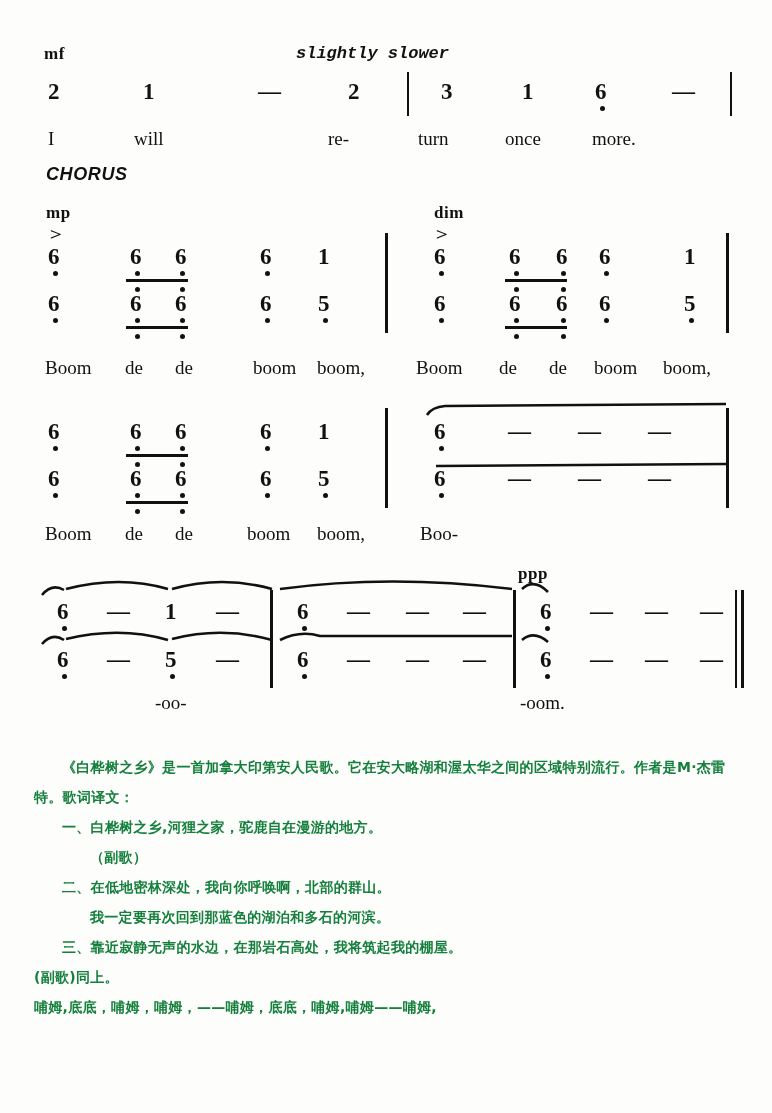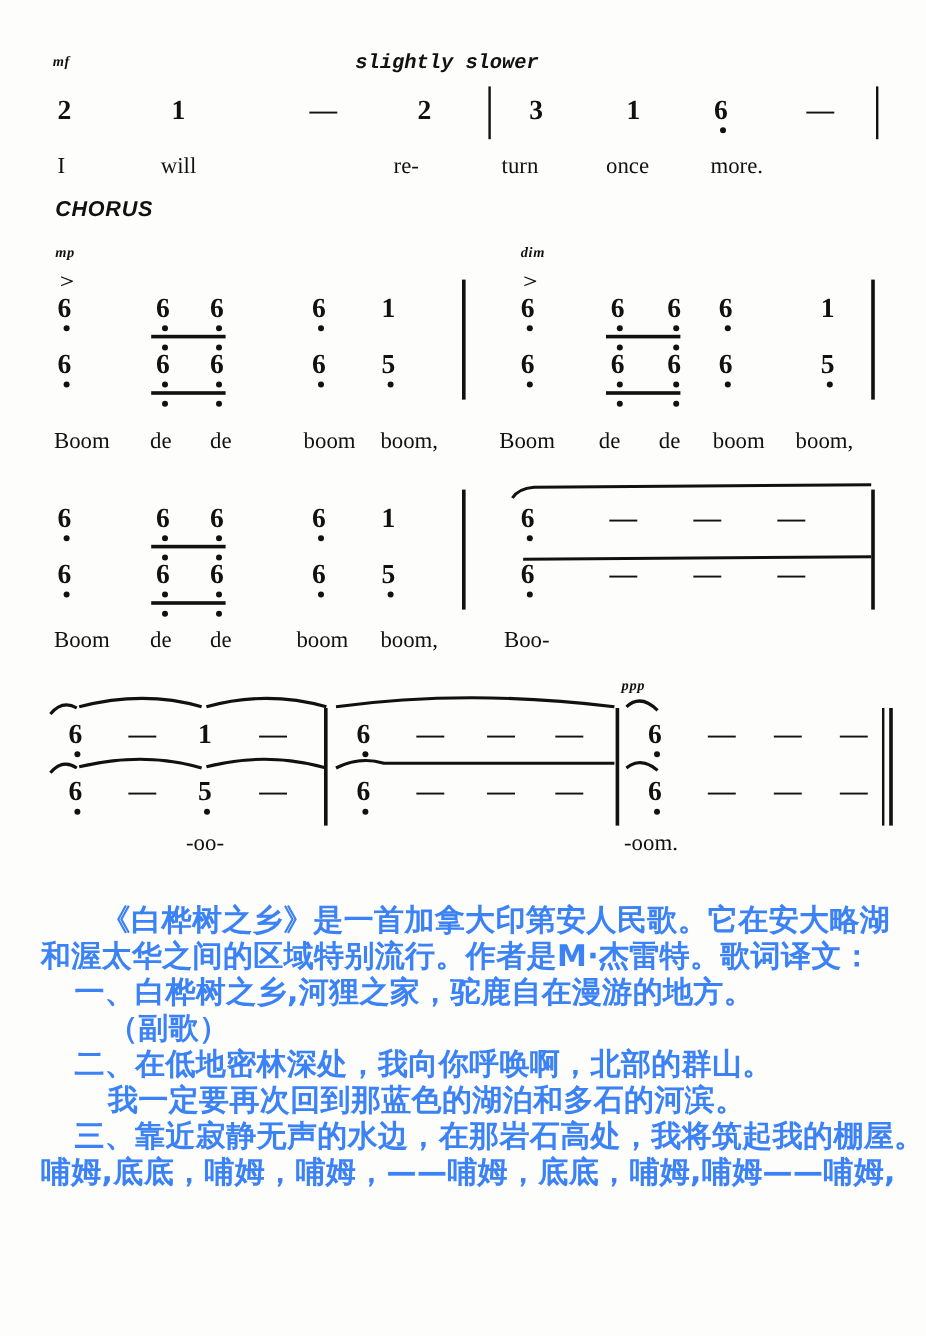--- a/index.html
+++ b/index.html
@@ -8,21 +8,21 @@
     font-family:"Liberation Serif","DejaVu Serif",serif;color:#111;
   }
   .page{position:absolute;left:0;top:0;width:772px;height:1113px;}
 
   
   .abs{position:absolute;}
 
   
   .dyn{
     font-family:"Liberation Serif","DejaVu Serif",serif;
-    font-style:italic;font-weight:bold;font-size:12px;letter-spacing:.5px;
+    font-weight:bold;font-size:17px;letter-spacing:.5px;
     white-space:nowrap;
   }
   .tempo{
     font-family:Liberation Mono, monospace;
     font-style:italic;font-weight:bold;font-size:17px;white-space:nowrap;
   }
   .section-label{
     font-family:"Liberation Sans","DejaVu Sans",sans-serif;
     font-style:italic;font-weight:bold;font-size:18px;letter-spacing:.6px;
     white-space:nowrap;
@@ -51,22 +51,22 @@
     font-family:"Liberation Serif","DejaVu Serif",serif;
     font-size:19px;white-space:nowrap;
   }
 
   
   .tielayer{position:absolute;left:0;top:0;width:772px;height:1113px;pointer-events:none;}
 
   
   .cn{
     font-family:"DejaVu Sans","Liberation Sans",sans-serif;
-    font-size:25px;font-weight:bold;letter-spacing:.3px;white-space:nowrap;
-    color:#3b82f6;
+    font-size:14px;font-weight:bold;letter-spacing:.3px;white-space:nowrap;
+    color:#15803d;
   }
   .cn.wrap{white-space:normal;}
 </style>
 </head>
 <body>
 
 <div class="page">
 
   <svg class="tielayer" viewBox="0 0 772 1113">
 
@@ -254,16 +254,17 @@
       <div class="barline " style="left: 741px; top: 590px; height: 98px;"></div>
       <div class="abs lyric" style="left: 155px; top: 692px;">-oo-</div>
       <div class="abs lyric" style="left: 520px; top: 692px;">-oom.</div>
       <div class="abs" style="left: 34px; top: 752px; width: 710px;">
         <div class="cn wrap" style="text-indent: 2em; line-height: 30px;">《白桦树之乡》是一首加拿大印第安人民歌。它在安大略湖和渥太华之间的区域特别流行。作者是M·杰雷特。歌词译文：</div>
         <div class="cn" style="line-height: 30px; margin-left: 28px;">一、白桦树之乡,河狸之家，驼鹿自在漫游的地方。</div>
         <div class="cn" style="line-height: 30px; margin-left: 56px;">（副歌）</div>
         <div class="cn" style="line-height: 30px; margin-left: 28px;">二、在低地密林深处，我向你呼唤啊，北部的群山。</div>
         <div class="cn" style="line-height: 30px; margin-left: 56px;">我一定要再次回到那蓝色的湖泊和多石的河滨。</div>
         <div class="cn" style="line-height: 30px; margin-left: 28px;">三、靠近寂静无声的水边，在那岩石高处，我将筑起我的棚屋。</div>
+        <div class="cn" style="line-height: 30px; margin-left: 0px;">(副歌)同上。</div>
         <div class="cn" style="line-height: 30px; margin-left: 0px;">哺姆,底底，哺姆，哺姆，——哺姆，底底，哺姆,哺姆——哺姆,</div>
       </div>
     </div>
 </div>
 
 </body></html>

